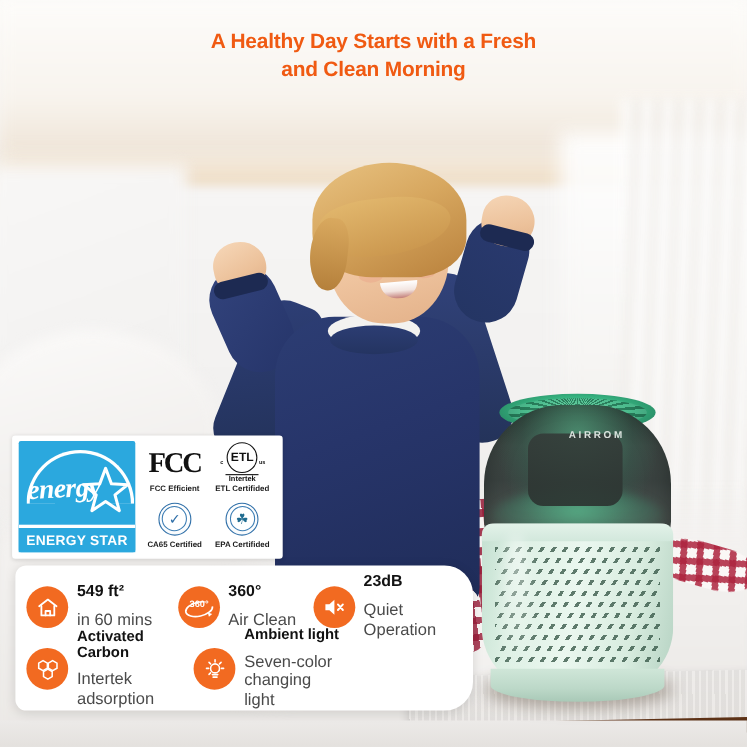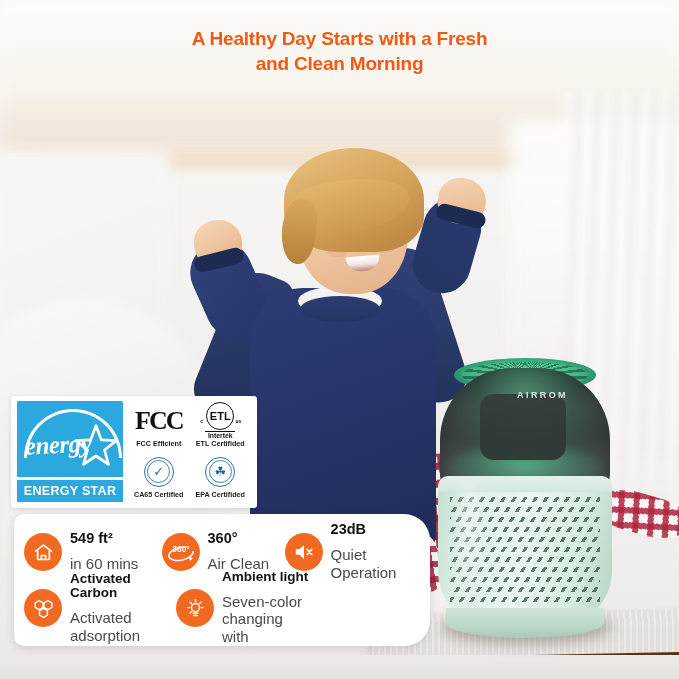--- a/index.html
+++ b/index.html
@@ -588,35 +588,35 @@
       <div class="feat feat-1">
         <div class="fbadge">
           <svg width="23" height="21" viewBox="0 0 26 24" fill="none" stroke="#fff" stroke-width="1.6">
             <polygon points="8,3 12.5,5.6 12.5,10.8 8,13.4 3.5,10.8 3.5,5.6"></polygon>
             <polygon points="18,3 22.5,5.6 22.5,10.8 18,13.4 13.5,10.8 13.5,5.6"></polygon>
             <polygon points="13,11.8 17.5,14.4 17.5,19.6 13,22.2 8.5,19.6 8.5,14.4"></polygon>
           </svg>
         </div>
         <div class="ftxt">
           <div class="ftitle two">Activated Carbon</div>
-          <div class="fsub">Activated adsorption</div>
+          <div class="fsub">Intertek adsorption</div>
         </div>
       </div>
 
       <div class="feat feat-2">
         <div class="fbadge">
           <svg width="23" height="23" viewBox="0 0 26 26" fill="none" stroke="#fff" stroke-width="1.6" stroke-linecap="round">
             <circle cx="13" cy="12" r="4.6"></circle>
             <path d="M13 3.2v2.2M6.8 5.8l1.6 1.6M4.2 12h2.2M6.8 18.2l1.6-1.6M19.2 5.8l-1.6 1.6M21.8 12h-2.2"></path>
             <path d="M10.2 18.4h5.6M11 21h4"></path>
           </svg>
         </div>
         <div class="ftxt">
           <div class="ftitle two">Ambient light</div>
-          <div class="fsub">Seven-color changing with</div>
+          <div class="fsub">Seven-color changing light</div>
         </div>
       </div>
 
 
     </div>
   </div>
 
 </div>
 
 </body></html>

